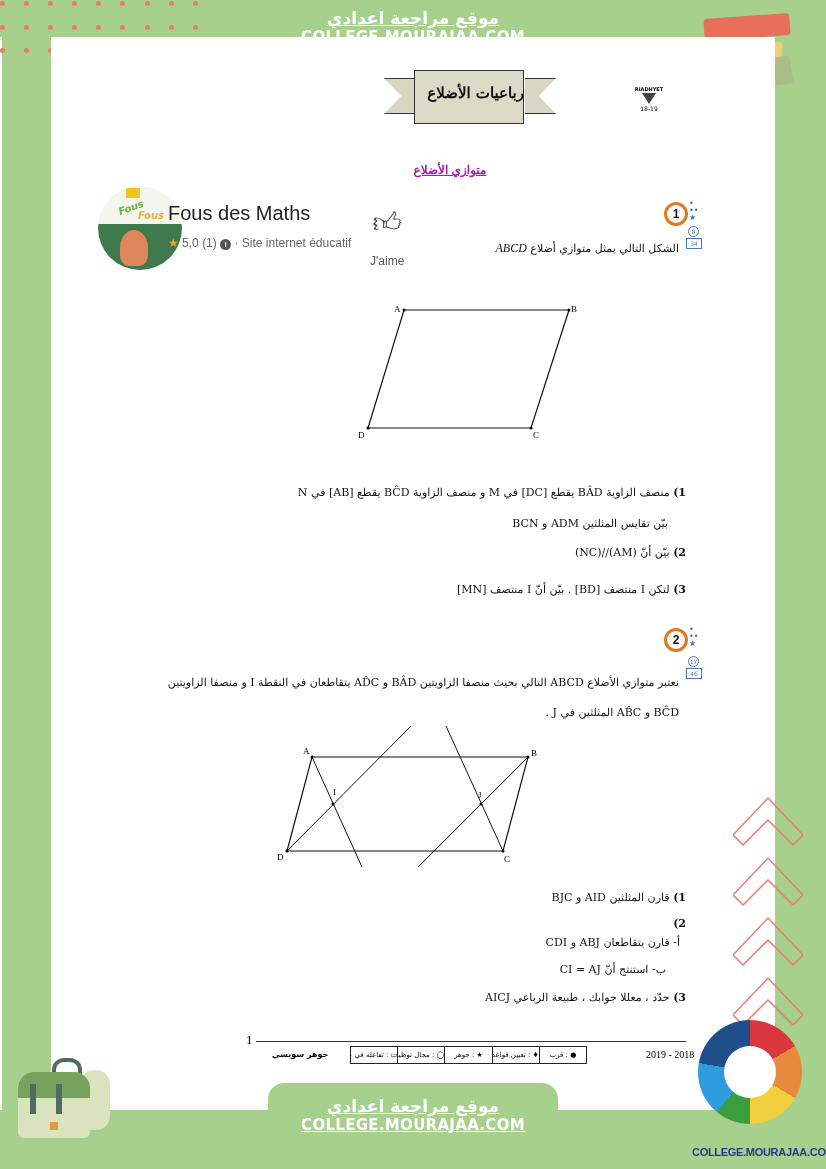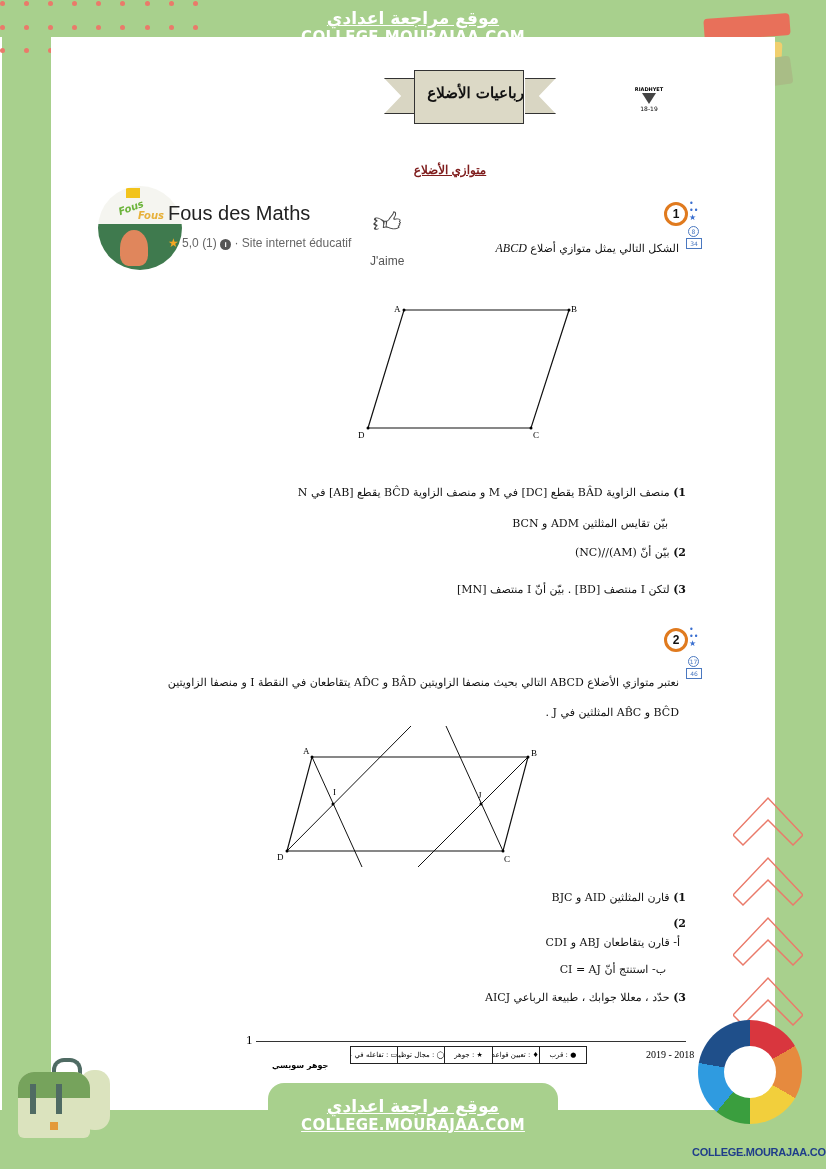--- a/index.html
+++ b/index.html
@@ -81,21 +81,21 @@
   <div style="position:absolute;left:30px;top:0;width:110px;height:54px;background:#dcd9c6;border:1.5px solid #333;box-sizing:border-box;"></div>
   <div style="position:absolute;left:30px;top:14px;width:110px;text-align:right;direction:rtl;font-family:'DejaVu Serif',serif;font-weight:bold;font-size:15px;color:#111;">رباعيات الأضلاع</div>
 </div>
 
 <div style="position:absolute;left:634px;top:86px;width:30px;text-align:center;">
   <div style="font-size:5px;font-weight:bold;">RIADHYET</div>
   <div style="margin:1px auto;width:0;height:0;border-left:7px solid transparent;border-right:7px solid transparent;border-top:11px solid #444;"></div>
   <div style="font-size:6px;">18-19</div>
 </div>
 
-<div style="position:absolute;left:400px;top:163px;width:100px;text-align:center;direction:rtl;font-family:Liberation Serif, serif;font-weight:bold;font-size:12px;color:#7f1d1d;text-decoration:underline;">متوازي الأضلاع</div>
+<div style="position:absolute;left:400px;top:163px;width:100px;text-align:center;direction:rtl;font-family:Liberation Sans, sans-serif;font-weight:bold;font-size:12px;color:#a21caf;text-decoration:underline;">متوازي الأضلاع</div>
 
 <div class="fb-card">
   <div class="fb-avatar">
     <div style="position:absolute;left:28px;top:2px;width:14px;height:10px;background:#f2c31b;"></div>
     <div style="position:absolute;left:20px;top:16px;font-size:10px;color:#6bb43a;font-style:italic;font-weight:bold;transform:rotate(-20deg);">Fous</div>
     <div style="position:absolute;left:40px;top:24px;font-size:10px;color:#e7b13b;font-style:italic;font-weight:bold;">Fous</div>
     <div style="position:absolute;left:22px;top:44px;width:28px;height:36px;background:#e0865c;border-radius:50% 50% 30% 30%;"></div>
   </div>
   <div class="fb-name">Fous des Maths</div>
   <div class="fb-meta">
@@ -164,21 +164,21 @@
 </svg>
 
 <div class="ar-text" style="right:140px;top:891px;"><b>1)</b> <span>قارن المثلثين AID و BJC</span></div>
 <div class="ar-text" style="right:140px;top:917px;"><b>2)</b></div>
 <div class="ar-text" style="right:146px;top:936px;"><span>أ-</span> <span>قارن يتقاطعان ABJ و CDI</span></div>
 <div class="ar-text" style="right:160px;top:963px;"><span>ب-</span> <span>استنتج أنّ CI = AJ</span></div>
 <div class="ar-text" style="right:140px;top:991px;"><b>3)</b> <span>حدّد ، معللا جوابك ، طبيعة الرباعي AICJ</span></div>
 
 <div style="position:absolute;left:246px;top:1032px;font-family:'Liberation Serif',serif;font-size:13px;">1</div>
 <div class="footer-line"></div>
-<div style="position:absolute;left:272px;top:1050px;font-size:8px;font-weight:bold;direction:rtl;margin-top:11px;">جوهر سويسي</div>
+<div style="position:absolute;left:272px;top:1050px;font-size:8px;font-weight:bold;direction:rtl;">جوهر سويسي</div>
 <div class="legend">
   <span>● : قرب</span>
   <span>♦ : تعيين قواعد</span>
   <span>★ : جوهر</span>
   <span>◯ : مجال توظيفه</span>
   <span style="border-left:none;">▭ : تفاعله في عرض</span>
 </div>
 <div style="position:absolute;left:646px;top:1049px;font-family:'Liberation Serif',serif;font-size:10px;">2019 - 2018</div>
 
 <svg style="position:absolute;left:733px;top:790px;" width="70" height="240">

